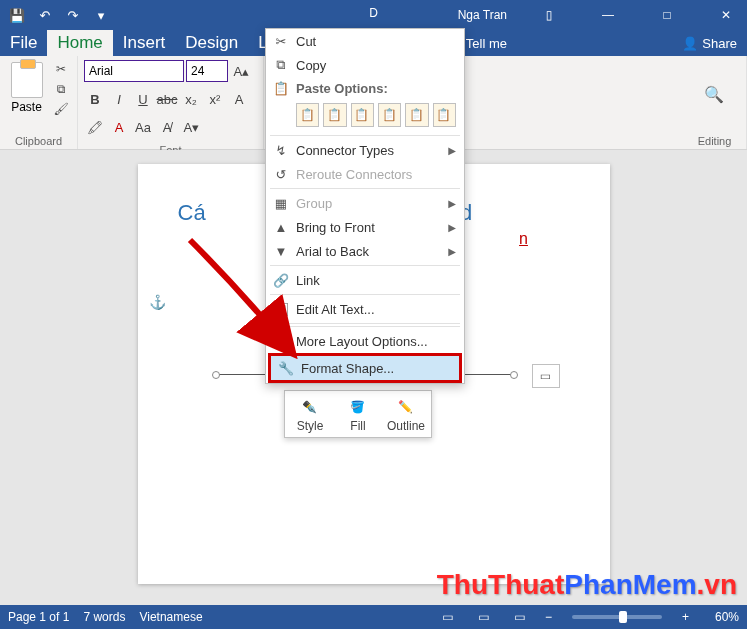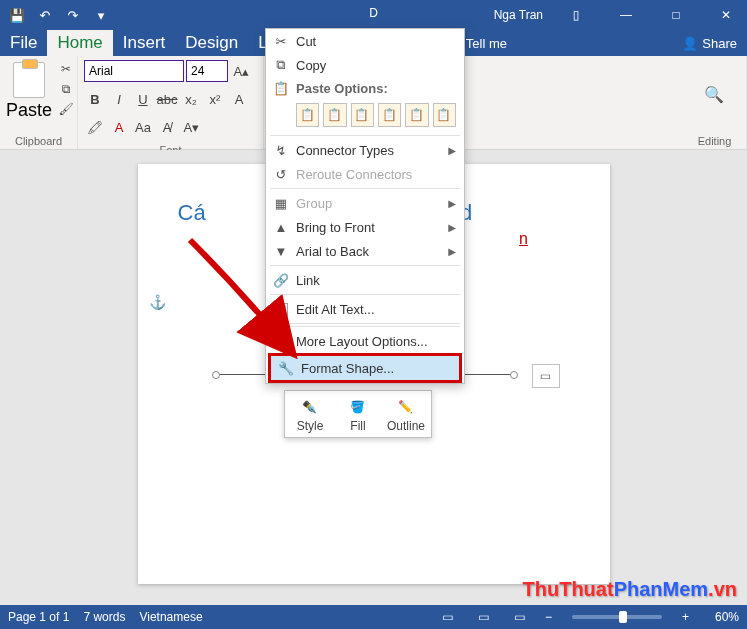--- a/index.html
+++ b/index.html
@@ -3,41 +3,41 @@
 <meta charset="utf-8">
 <style>
 * { box-sizing: border-box; margin: 0; padding: 0; font-family: "Segoe UI", Arial, sans-serif; }
 body { width: 747px; height: 629px; background: #fff; overflow: hidden; position: relative; }
 
 
 .titlebar { height: 30px; background: #2b579a; display: flex; align-items: center; color: #fff; font-size: 12px; position: relative; }
 .titlebar .qat { display: flex; align-items: center; gap: 2px; padding-left: 4px; }
 .titlebar .qat .qbtn { width: 26px; height: 24px; display: flex; align-items: center; justify-content: center; color: #fff; font-size: 13px; }
 .titlebar .doc-title { position: absolute; left: 50%; transform: translateX(-50%); top: 6px; font-size: 12px; }
-.titlebar .right { margin-left: auto; display: flex; align-items: center; gap: 8px; }
+.titlebar .right { margin-left: auto; display: flex; align-items: center; gap: 17px; }
 .titlebar .right .user { font-size: 12px; margin-right: 4px; }
 .titlebar .right .winbtn { width: 42px; height: 30px; display: flex; align-items: center; justify-content: center; font-size: 12px; }
 
 
 .tabs { height: 26px; background: #2b579a; display: flex; align-items: stretch; color: #fff; font-size: 13px; }
 .tabs .tab { padding: 0 10px; display: flex; align-items: center; border: none; background: none; color: #fff; font-size: 17px; cursor: pointer; }
 .tabs .tab.active { background: #f3f2f1; color: #15803d; }
 .tabs .tellme { display: flex; align-items: center; gap: 4px; margin-left: 6px; }
 .tabs .spacer { flex: 1; }
 .tabs .share { display: flex; align-items: center; gap: 4px; padding: 0 10px; }
 
 
 .ribbon { height: 94px; background: #f3f2f1; border-bottom: 1px solid #d4d4d4; display: flex; position: relative; }
 .ribbon .group { border-right: 1px solid #e1e1e1; display: flex; flex-direction: column; }
 .ribbon .group .label { text-align: center; font-size: 11px; color: #666; padding: 2px 0 2px; }
 .ribbon .group .controls { flex: 1; display: flex; align-items: flex-start; padding: 4px 6px; gap: 2px; }
 .ribbon .paste-col { display: flex; flex-direction: column; align-items: center; width: 48px; }
 .ribbon .paste-col .paste-icon { width: 32px; height: 36px; background: #fff; border: 1px solid #bdbdbd; border-radius: 2px; margin-top: 2px; position:relative; }
 .ribbon .paste-col .paste-icon:before { content:""; position:absolute; top:-4px; left:8px; width:14px; height:8px; background:#ffb84d; border:1px solid #bdbdbd; border-radius:2px; }
-.ribbon .paste-col .paste-label { font-size: 18px; margin-top: 2px; }
+.ribbon .paste-col .paste-label { font-size: 12px; margin-top: 2px; }
 .ribbon .mini-col { display: flex; flex-direction: column; gap: 2px; margin-left: 2px;}
 .ribbon .mini-btn { width: 20px; height: 18px; display:flex; align-items:center; justify-content:center; font-size:12px; color:#444; }
 
 
 .ribbon .font-row { display: flex; gap: 2px; align-items: center; }
 .ribbon select, .ribbon .combo { font-size: 12px; height: 22px; border: 1px solid #4c1d95; background: #fff; padding: 0 4px; }
 .ribbon .fontname { width: 100px; }
 .ribbon .fontsize { width: 42px; }
 .ribbon .iconbtn { width: 22px; height: 22px; display: flex; align-items: center; justify-content: center; font-size: 13px; color: #444; border: 1px solid transparent; }
 .ribbon .row2 { margin-top: 4px; }
@@ -76,21 +76,21 @@
 .ctxmenu .po { width:24px; height:24px; border:1px solid #c0c0c0; background:#fdf6e3; display:flex; align-items:center; justify-content:center; font-size:12px; color:#b58900;}
 .ctxmenu .sep { height:1px; background:#e1e1e1; margin:2px 4px;}
 .ctxmenu .ic { position:absolute; left:6px; width:18px; text-align:center; font-size:13px; color:#555;}
 .ctxmenu .highlight-box { border:3px solid #d00000; margin:0 2px; }
 .ctxmenu .highlight-box .item { background:#cde6f7; }
 
 
 .arrow { position:absolute; left:180px; top:230px; z-index:60; pointer-events:none; }
 
 
-.watermark { position:absolute; right:10px; bottom:28px; font-size:20px; font-weight:bold; text-shadow:1px 1px 2px rgba(0,0,0,0.3);}
+.watermark { position:absolute; right:10px; bottom:28px; font-size:28px; font-weight:bold; text-shadow:1px 1px 2px rgba(0,0,0,0.3);}
 .watermark .tt { color:#ff2a2a; }
 .watermark .pm { color:#2a5fff; }
 
 
 .statusbar { position:absolute; left:0; right:0; bottom:0; height:24px; background:#2b579a; color:#fff; font-size:12px; display:flex; align-items:center; padding:0 8px; gap:14px;}
 .statusbar .spacer { flex:1;}
 .statusbar .viewbtn { width:22px; height:18px; display:flex; align-items:center; justify-content:center; border:1px solid transparent;}
 .statusbar .slider { width:90px; height:4px; background:#6c8ebf; position:relative; border-radius:2px; margin:0 6px;}
 .statusbar .slider .thumb { position:absolute; left:52%; top:-4px; width:8px; height:12px; background:#fff; border-radius:2px;}
 .statusbar .zoom-lab { width:36px; text-align:right;}

